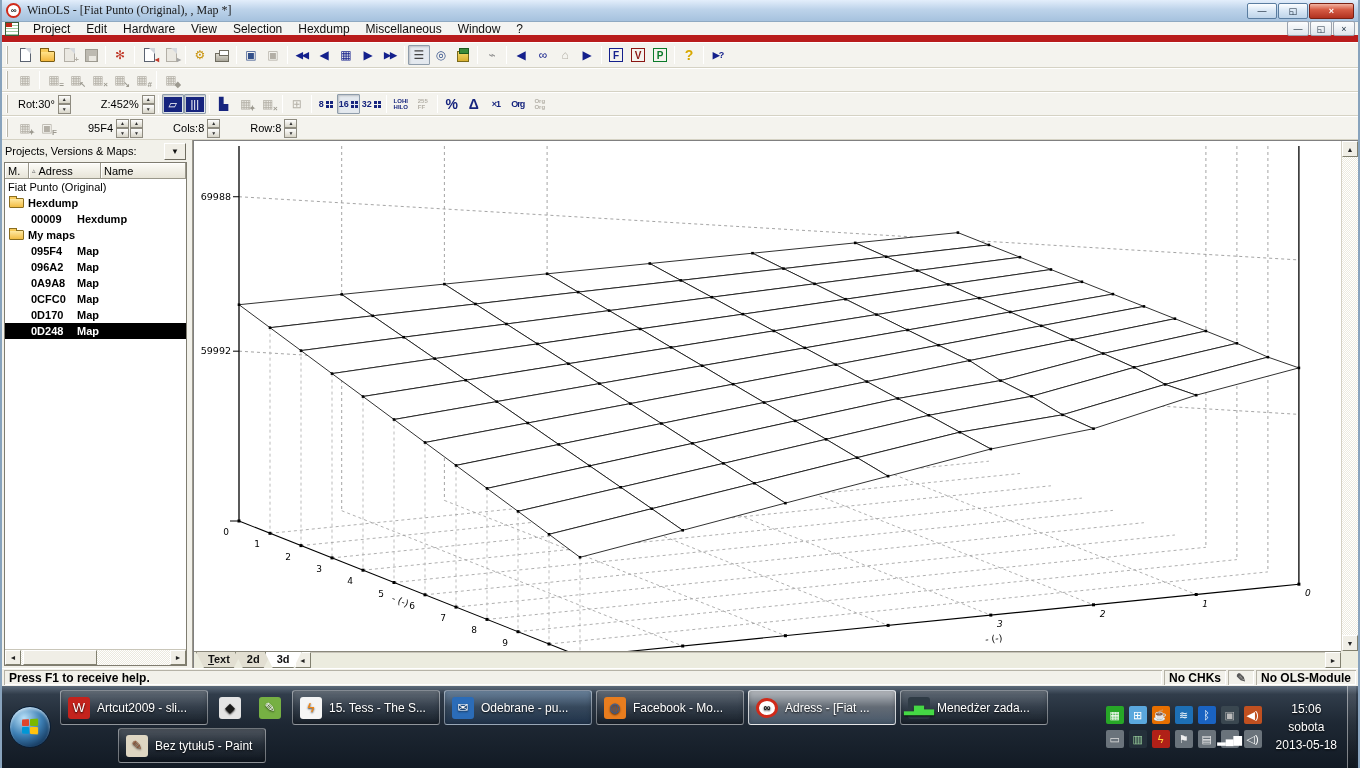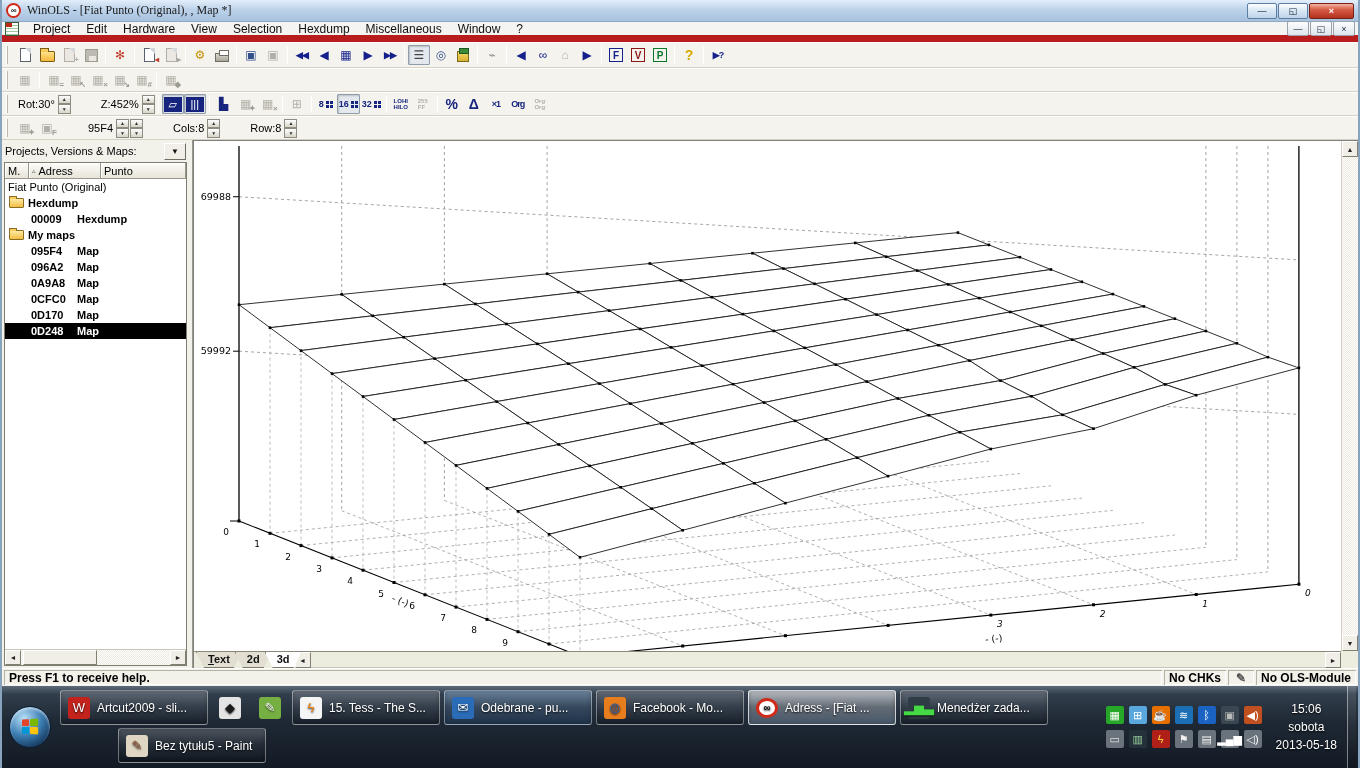--- a/index.html
+++ b/index.html
@@ -82,21 +82,21 @@
   .strack { flex:1; background:repeating-conic-gradient(#fff 0 25%,#eceadf 0 50%) 0 0/2px 2px; position:relative; }
   .sthumb { position:absolute; left:2px; top:0; width:74px; height:15px; background:#f0eee6; border:1px solid; border-color:#fff #81806f #81806f #fff; }
 
   .splitter { width:4px; flex:0 0 4px; background:#f2f1ea; border-right:1px solid #9a978b; }
 
   .main { flex:1; position:relative; background:#fff; border-top:1px solid #808080; border-left:1px solid #808080; overflow:hidden; }
   .main svg { position:absolute; left:0; top:0; }
   .vscroll { position:absolute; right:0; top:0; bottom:17px; width:17px; background:#f0eee6; border-left:1px solid #d4d0c4; display:flex; flex-direction:column; }
   .vscroll .strack2 { flex:1; background:repeating-conic-gradient(#fff 0 25%,#eceadf 0 50%) 0 0/2px 2px; }
   .corner { position:absolute; right:0; bottom:0; width:17px; height:17px; background:#ececdf; }
-  .bottombar { position:absolute; left:0; right:17px; bottom:0; height:17px; background:#ececdf; border-top:1px solid #8a887c; display:flex; align-items:flex-end; }
+  .bottombar { position:absolute; left:0; right:17px; bottom:0; height:17px; background:#ececdf; border-top:1px solid #8a887c; display:flex; align-items:flex-start; }
   .tabs { display:flex; padding-left:2px; }
   .tab { position:relative; padding:1px 11px 2px; margin-right:-7px; background:#e2dfd2; border:1px solid #7a7a6a; border-top:none; clip-path:polygon(0 0,100% 0,calc(100% - 8px) 100%,8px 100%); font-size:11px; font-weight:bold; color:#111; }
   .tab.active { background:#fff; z-index:2; }
   .tab u { text-decoration:underline; }
   .hsbtn { width:16px; height:16px; margin-top:0; background:#f0eee6; border:1px solid; border-color:#fff #81806f #81806f #fff; display:flex; align-items:center; justify-content:center; font-size:7px; color:#222; flex:0 0 16px; }
   .hstrack { flex:1; background:#f4f3ec; border-top:1px solid #c8c5ba; }
 
   
   .statusbar { height:18px; flex:0 0 18px; background:#f2f1ea; border-top:1px solid #fff; display:flex; align-items:stretch; font-size:12px; color:#000; padding:1px 2px; gap:2px; }
   .scell { box-shadow:inset 1px 1px 0 #b5b2a6, inset -1px -1px 0 #fff; display:flex; align-items:center; padding:0 5px; white-space:nowrap;font-weight:bold; }
@@ -414,21 +414,21 @@
         <span>Projects, Versions &amp; Maps:</span>
         <span class="sb-drop">▼</span>
       </div>
       <div class="sb-box">
         <div class="sb-cols">
           <span class="sb-col" style="width:24px">M.</span>
           <span class="sb-col" style="width:72px">
               <span class="sort">▵</span>
               <span>Adress</span>
             </span>
-          <span class="sb-col" style="flex:1">Punto</span>
+          <span class="sb-col" style="flex:1">Name</span>
         </div>
         <div class="sb-rows" id="sb-rows">
             <div class="sb-row project">Fiat Punto (Original)</div>
             <div class="sb-row folder">
               <span class="fold"></span>
               <span>Hexdump</span>
             </div>
             <div class="sb-row item">
               <span class="addr">00009</span>
               <span>Hexdump</span>

